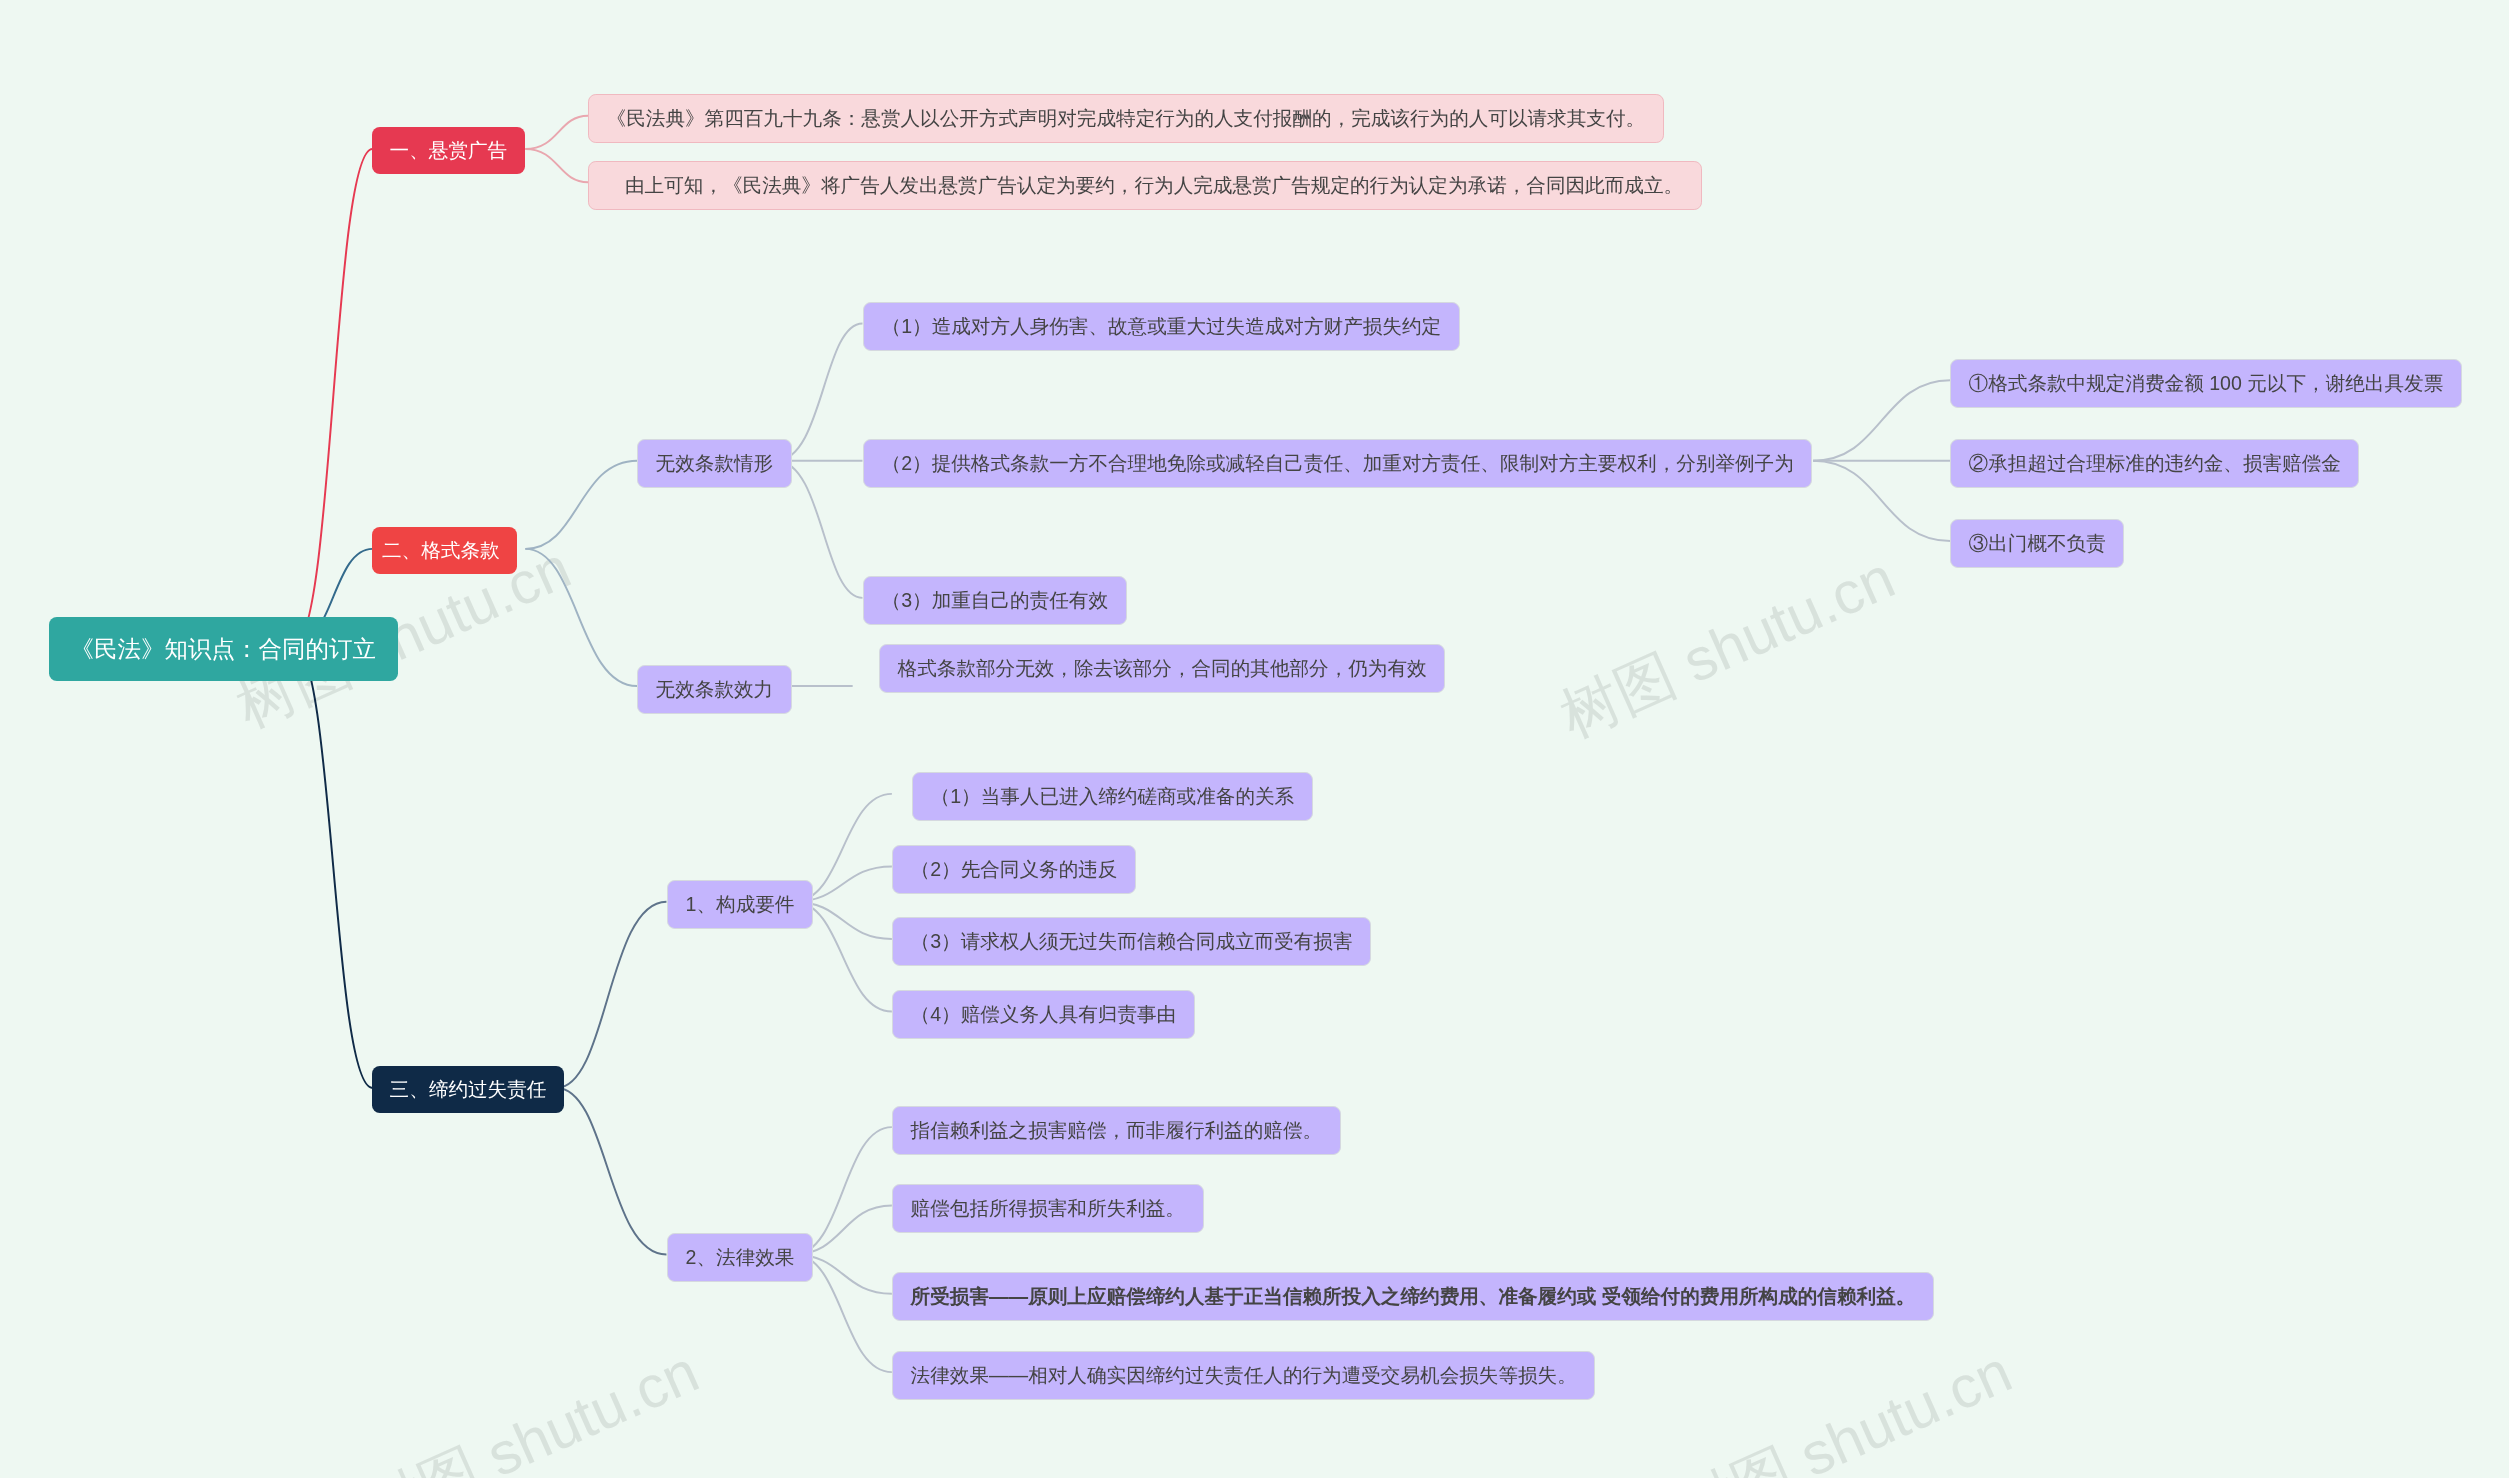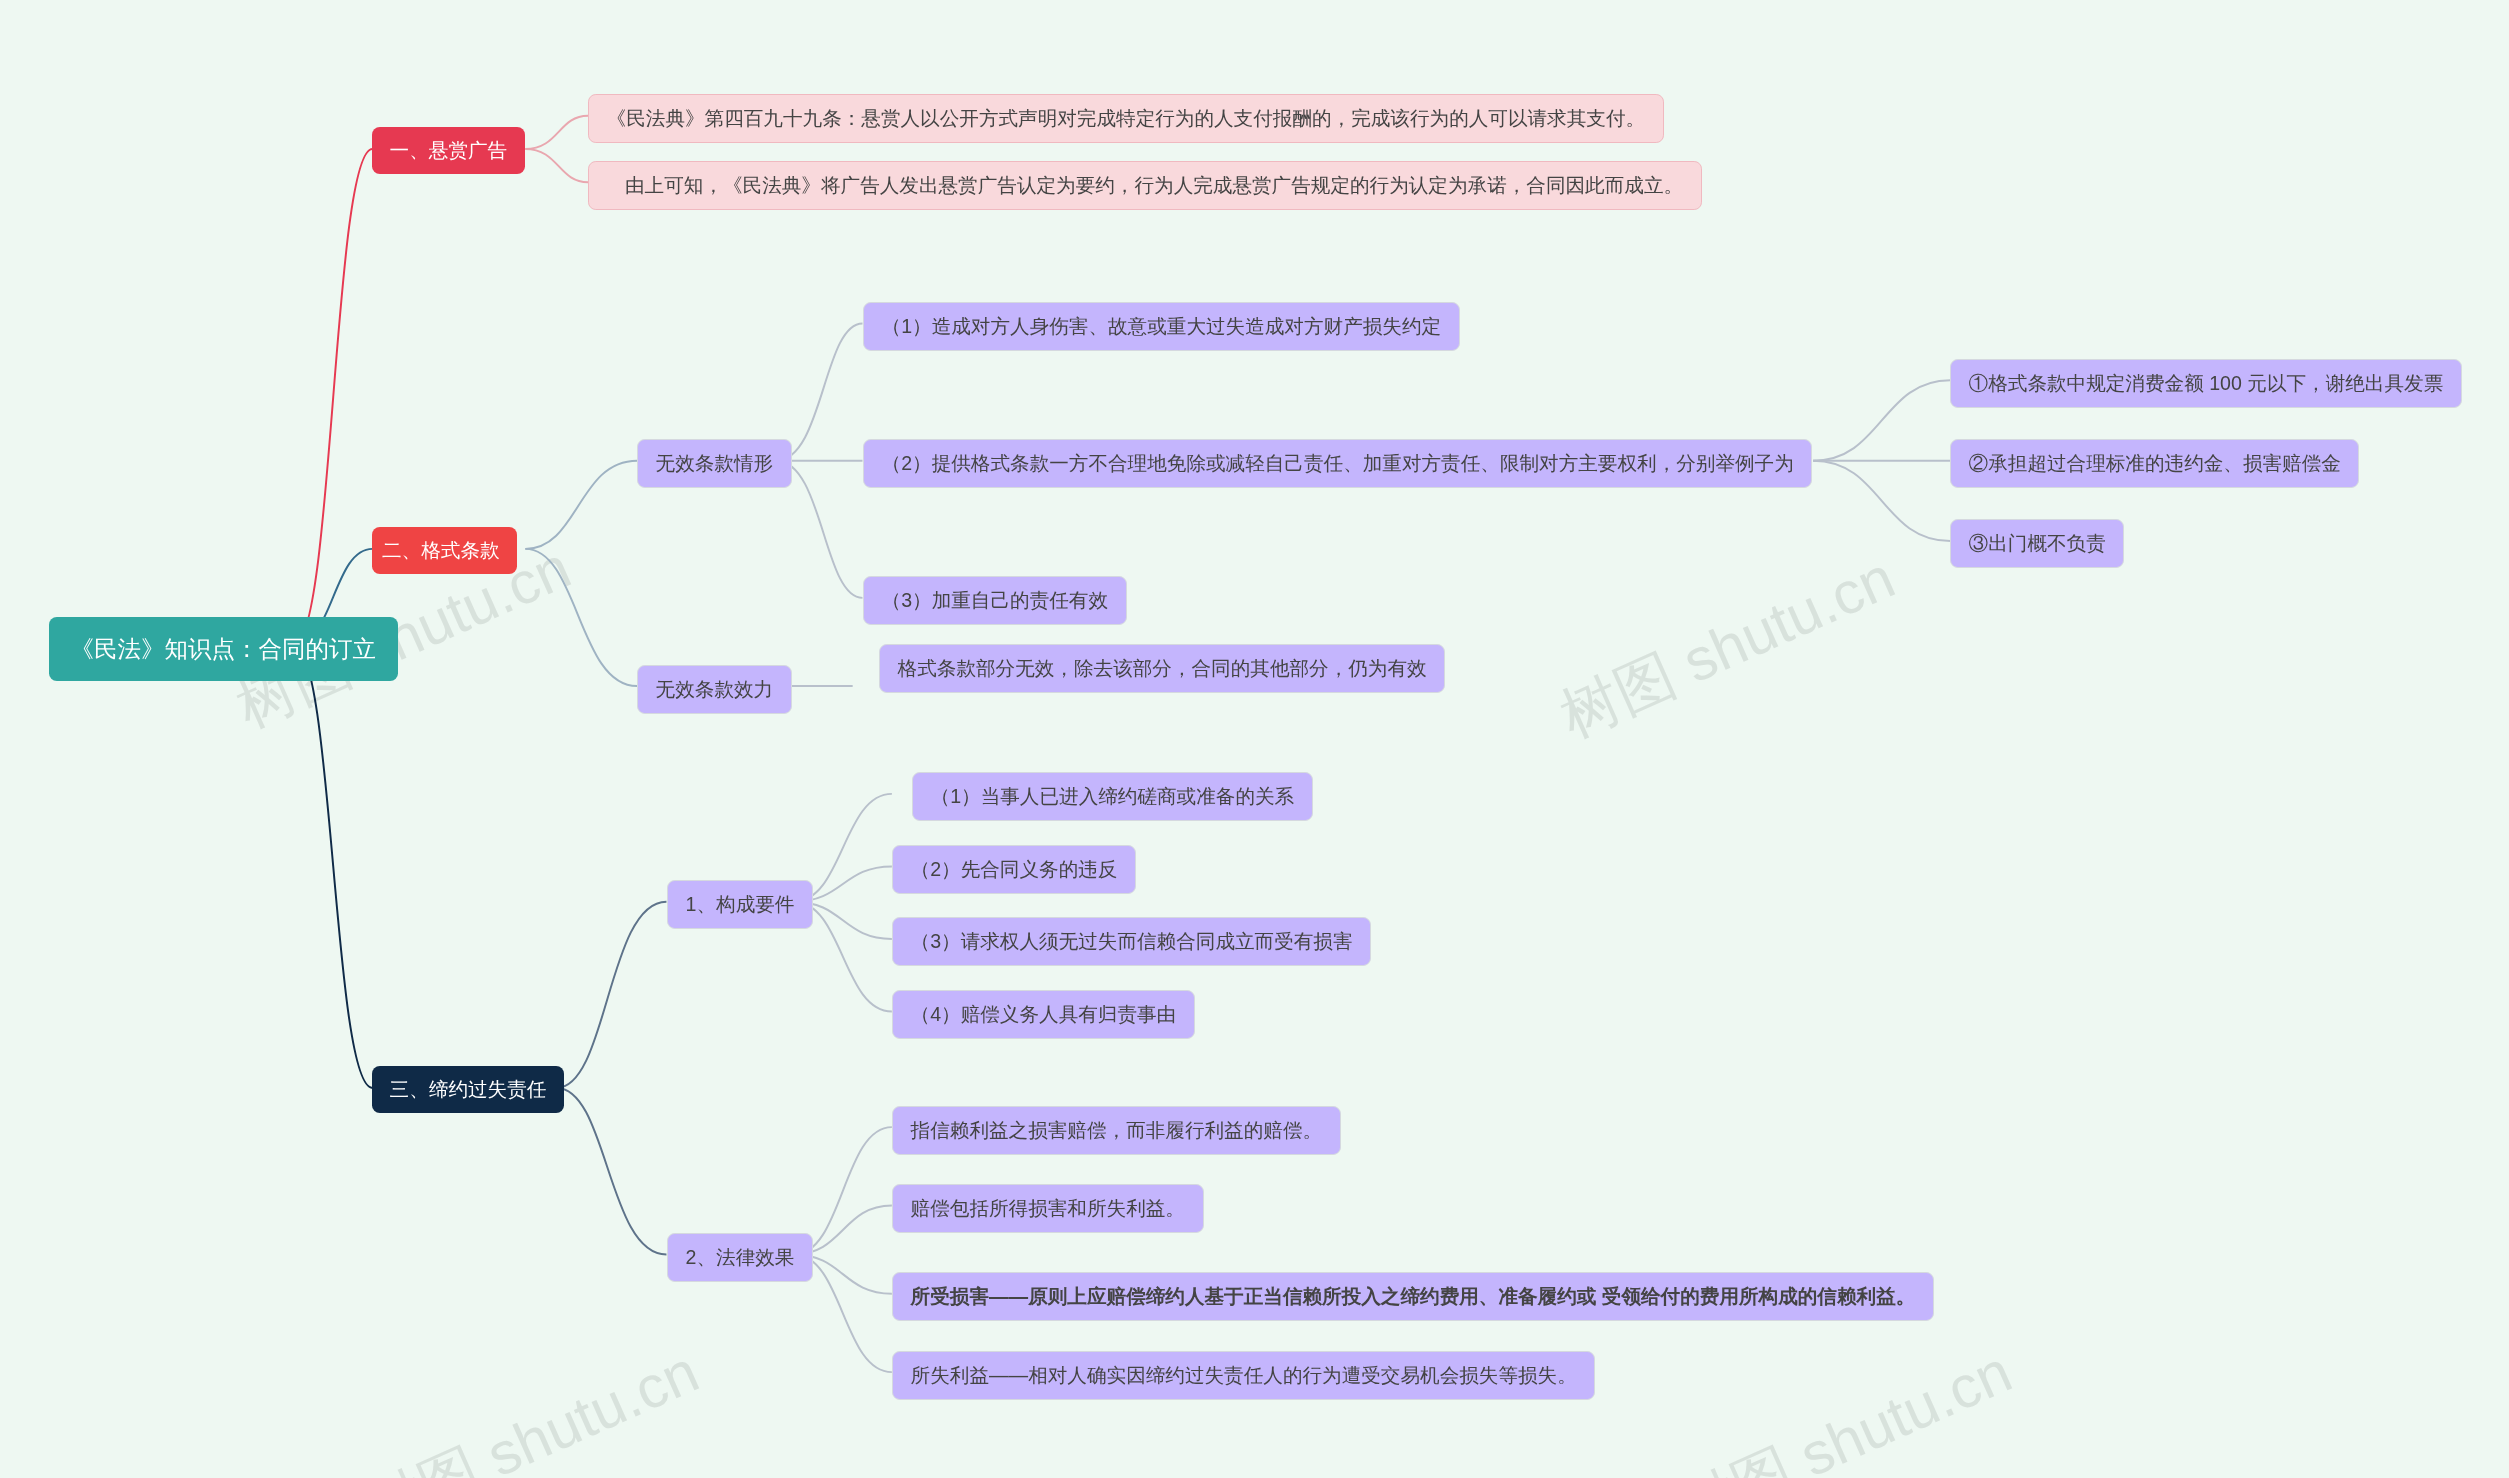--- a/index.html
+++ b/index.html
@@ -125,16 +125,16 @@
   <div class="node gray-box" style="left:667px; top:880px;">1、构成要件</div>
   <div class="node gray-box" style="left:892px; top:772px;margin-left:20px;">（1）当事人已进入缔约磋商或准备的关系</div>
   <div class="node gray-box" style="left:892px; top:845px;">（2）先合同义务的违反</div>
   <div class="node gray-box" style="left:892px; top:917px;">（3）请求权人须无过失而信赖合同成立而受有损害</div>
   <div class="node gray-box" style="left:892px; top:990px;">（4）赔偿义务人具有归责事由</div>
 
   <div class="node gray-box" style="left:667px; top:1233px;">2、法律效果</div>
   <div class="node gray-box" style="left:892px; top:1184px;">赔偿包括所得损害和所失利益。</div>
   <div class="node gray-box" style="left:892px; top:1106px;">指信赖利益之损害赔偿，而非履行利益的赔偿。</div>
   <div class="node gray-box" style="left:892px; top:1272px;font-weight:bold;">所受损害——原则上应赔偿缔约人基于正当信赖所投入之缔约费用、准备履约或 受领给付的费用所构成的信赖利益。</div>
-  <div class="node gray-box" style="left:892px; top:1351px;">所失利益——相对人确实因缔约过失责任人的行为遭受交易机会损失等损失。</div>
+  <div class="node gray-box" style="left:892px; top:1351px;">法律效果——相对人确实因缔约过失责任人的行为遭受交易机会损失等损失。</div>
 
 </div>
 
 
 </body></html>

